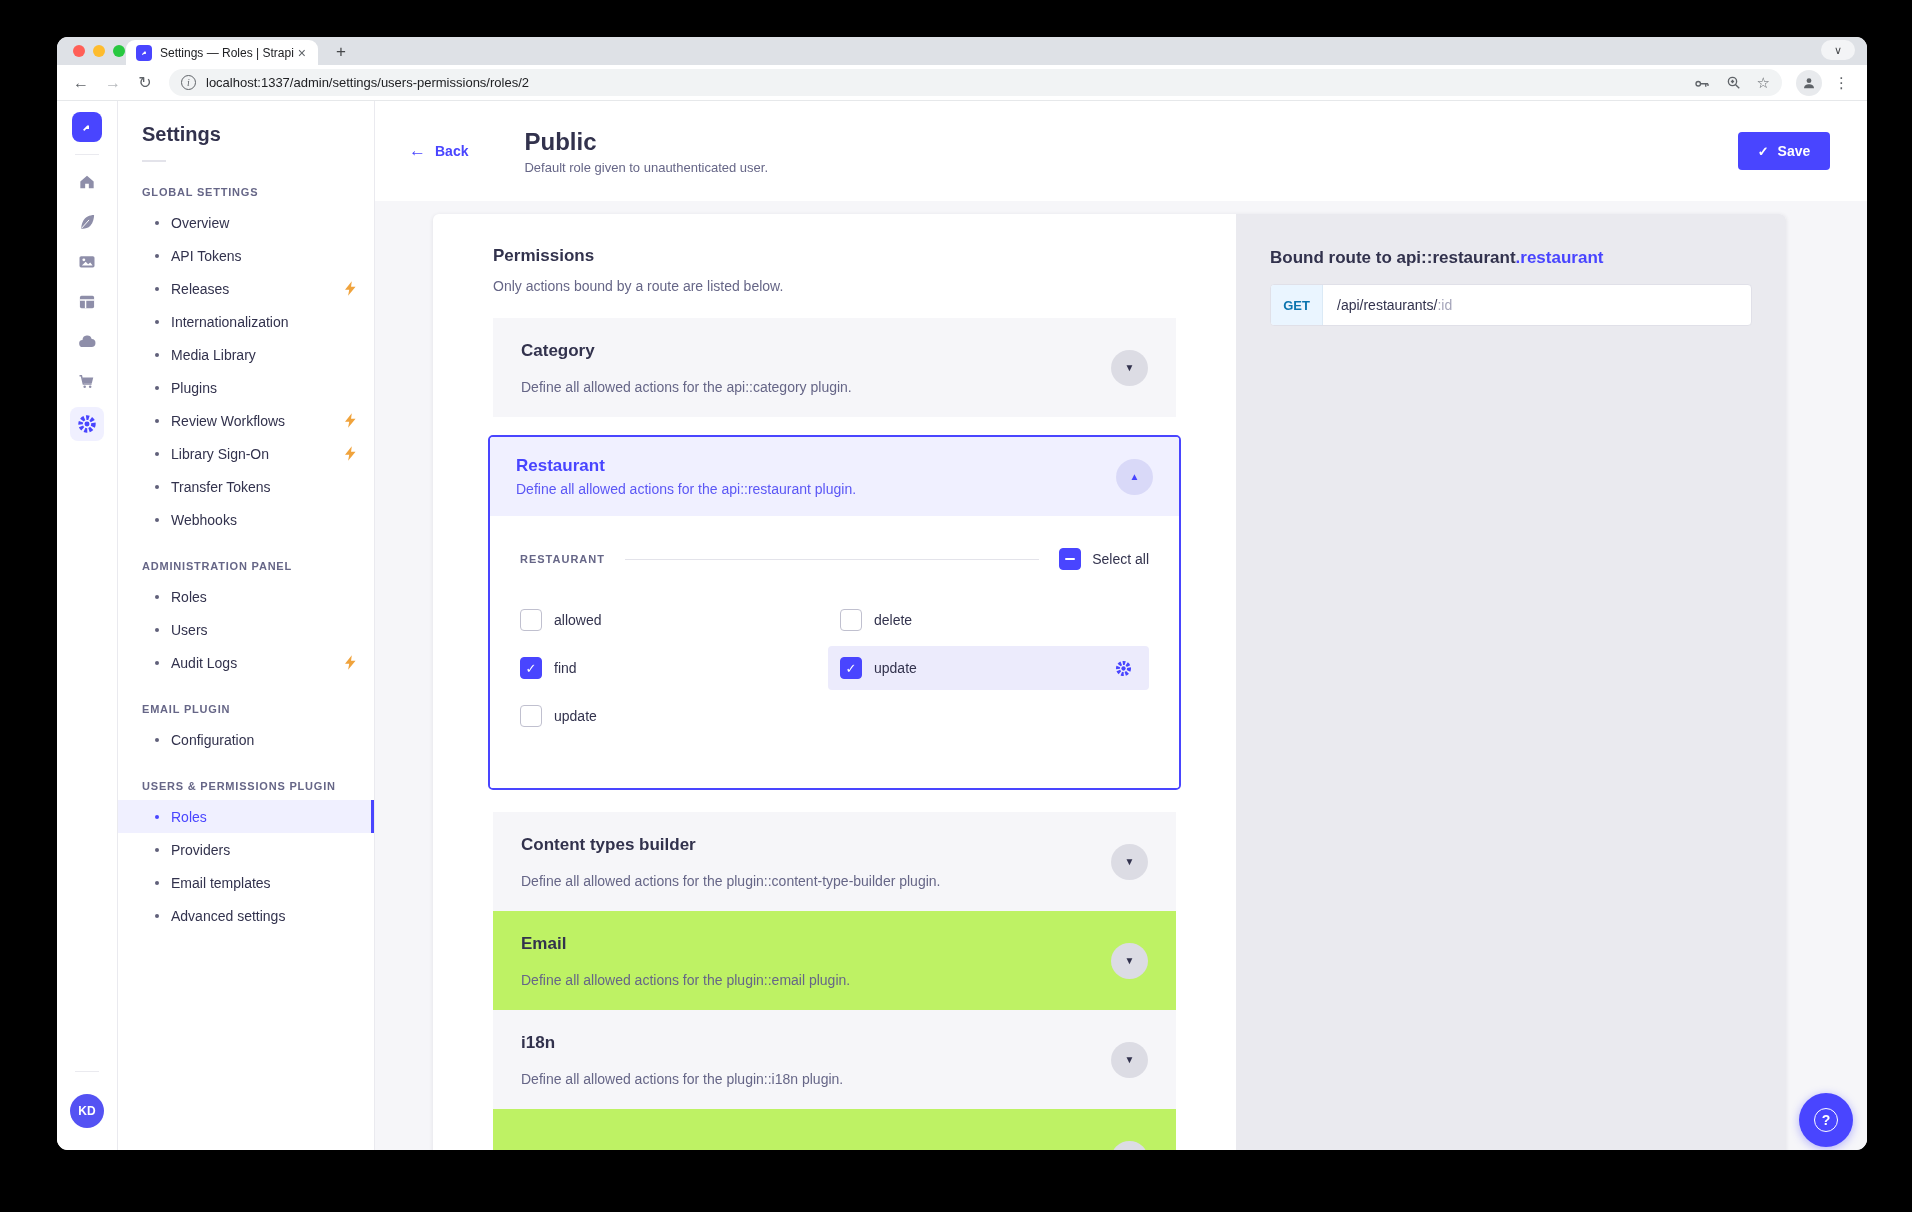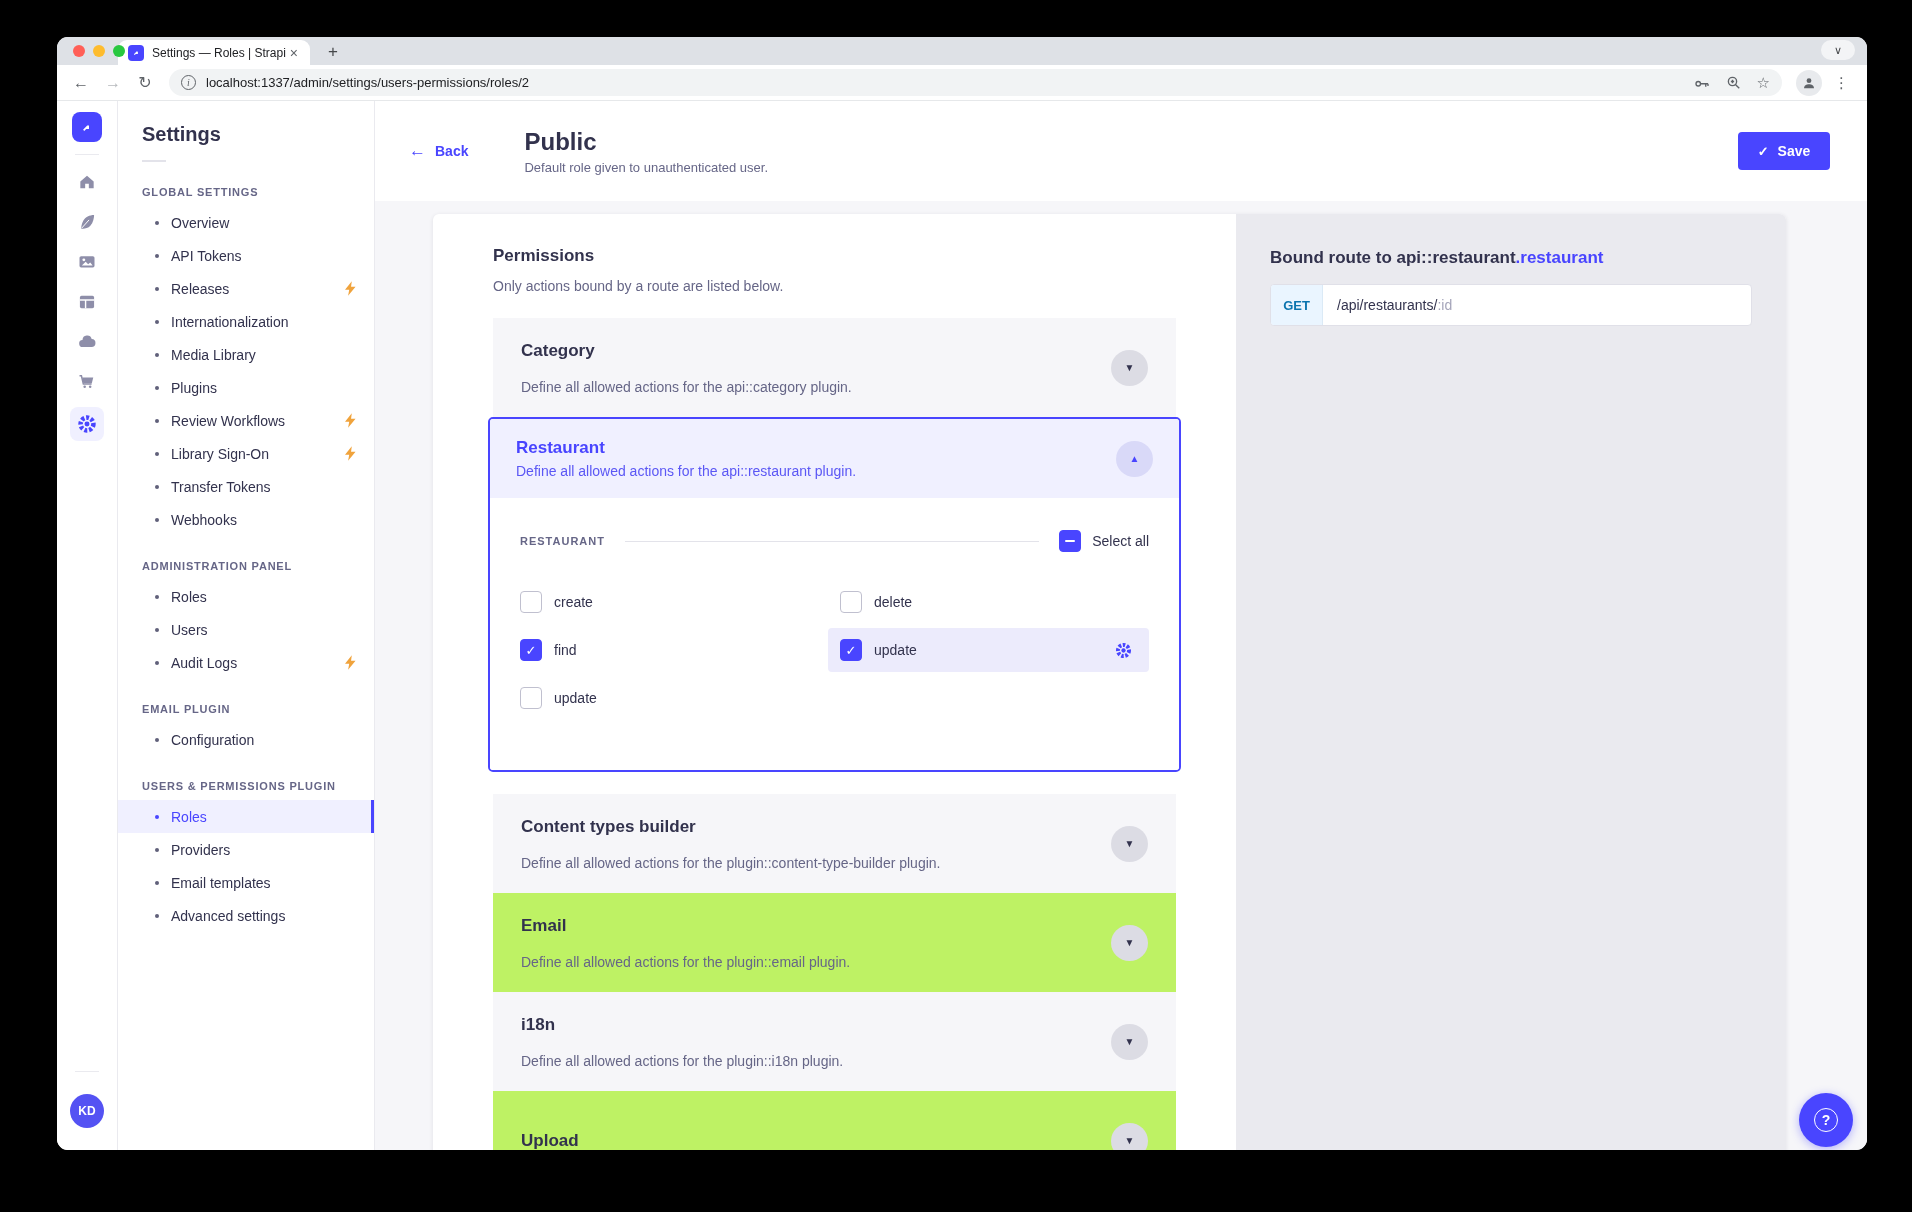--- a/index.html
+++ b/index.html
@@ -1,21 +1,21 @@
 <!DOCTYPE html>
 <html><head>
 <meta charset="utf-8">
 <style>
   * { margin:0; padding:0; box-sizing:border-box; }
   html,body { width:1912px; height:1212px; background:#000; font-family:"Liberation Sans","DejaVu Sans",sans-serif; }
   .window { position:absolute; left:57px; top:37px; width:1810px; height:1113px; background:#fff;
             border-radius:11px; overflow:hidden; box-shadow:0 25px 70px rgba(0,0,0,.6); }
 
   
-  .tabstrip { height:28px; background:#dee1e6; display:flex; align-items:flex-end; position:relative; }
+  .tabstrip { height:28px; background:#dee1e6; display:flex; align-items:flex-end; position:relative;padding-left:8px; }
   .lights { position:absolute; left:16px; top:8px; display:flex; gap:8px; }
   .light { width:12px; height:12px; border-radius:50%; }
   .l-red{background:#ff5f57}.l-yel{background:#febc2e}.l-grn{background:#28c840}
   .tab { margin-left:61px; width:192px; height:25px; background:#fff; border-radius:9px 9px 0 0;
          display:flex; align-items:center; padding:0 8px 0 10px; }
   .favicon { width:16px; height:16px; border-radius:4px; background:#4945ff; flex:none; display:flex; align-items:center; justify-content:center; }
   .tab-title { font-size:12px; color:#202124; margin-left:8px; white-space:nowrap; overflow:hidden; flex:1; }
   .tab-close { font-size:14px; color:#5f6368; padding:0 4px; cursor:default; }
   .newtab { font-size:17px; color:#45474a; margin:0 0 3px 12px; padding:0 6px; }
   .tab-chevron { position:absolute; right:12px; top:3px; width:34px; height:20px; border-radius:10px; background:#f3f4f6;
@@ -74,21 +74,21 @@
   .perm-title { font-size:17px; font-weight:700; color:#32324d; }
   .perm-sub { font-size:14px; color:#666687; margin-top:12px; }
   .acc-list { margin-top:24px; }
   .acc-row { height:99px; display:flex; align-items:center; justify-content:space-between; padding:0 28px; background:#bef264; }
   .acc-row.gray { background:#f6f6f9; }
   .acc-title { font-size:17px; font-weight:600; color:#32324d; }
   .acc-desc { font-size:14px; color:#666687; margin-top:18px; }
   .chev-btn { width:37px; height:36px; border-radius:50%; background:#dcdce4; border:none; flex:none;
               display:flex; align-items:center; justify-content:center; font-size:10px; color:#32324d; }
 
-  .acc-expanded { margin:0 -5px 22px; border:2px solid #4945ff; border-radius:5px; background:#fff; overflow:hidden; }
+  .acc-expanded { margin:18px -5px 22px; border:2px solid #4945ff; border-radius:5px; background:#fff; overflow:hidden; }
   .exp-head { background:#f0f0ff; padding:19px 26px; display:flex; align-items:center; justify-content:space-between; }
   .exp-title { font-size:17px; font-weight:600; color:#4945ff; }
   .exp-desc { font-size:14px; color:#5b57f5; margin-top:5px; }
   .chev-btn.up { background:#d9d9f8; color:#4945ff; }
   .exp-body { padding:28px 30px 50px; background:#fff; }
   .group-row { display:flex; align-items:center; height:30px; }
   .group-label { font-size:11px; font-weight:700; letter-spacing:1px; color:#666687; }
   .group-line { flex:1; height:1px; background:#e3e3ea; margin:0 20px; }
   .select-all-label { font-size:14px; color:#32324d; margin-left:11px; }
   .perm-grid { margin-top:24px; display:grid; grid-template-columns:320px 1fr; row-gap:4px; }
@@ -388,21 +388,21 @@
                     <span class="group-label">RESTAURANT</span>
                     <span class="group-line"></span>
                     <span class="cb ind">
                         <span class="ind-bar"></span>
                       </span>
                     <span class="select-all-label">Select all</span>
                   </div>
                   <div class="perm-grid">
                     <div class="perm-cell">
                       <span class="cb"></span>
-                      <span class="cell-label">create</span>
+                      <span class="cell-label">allowed</span>
                     </div>
                     <div class="perm-cell">
                       <span class="cb"></span>
                       <span class="cell-label">delete</span>
                     </div>
                     <div class="perm-cell">
                       <span class="cb checked">✓</span>
                       <span class="cell-label">find</span>
                     </div>
                     <div class="perm-cell hl">

